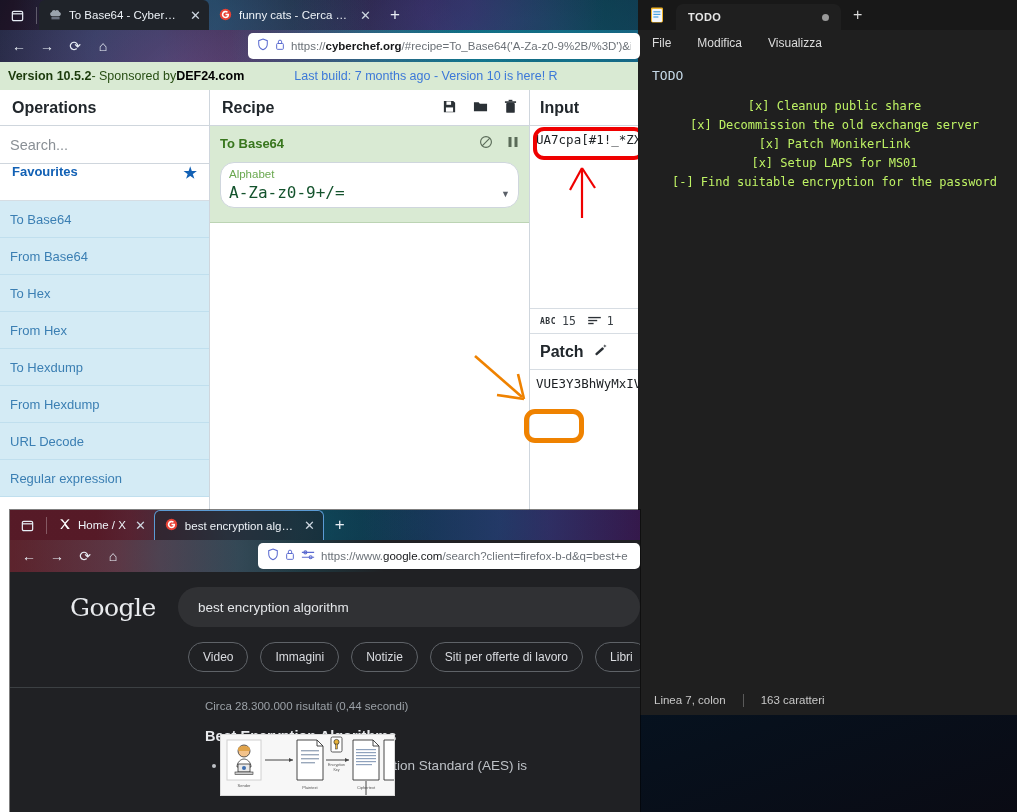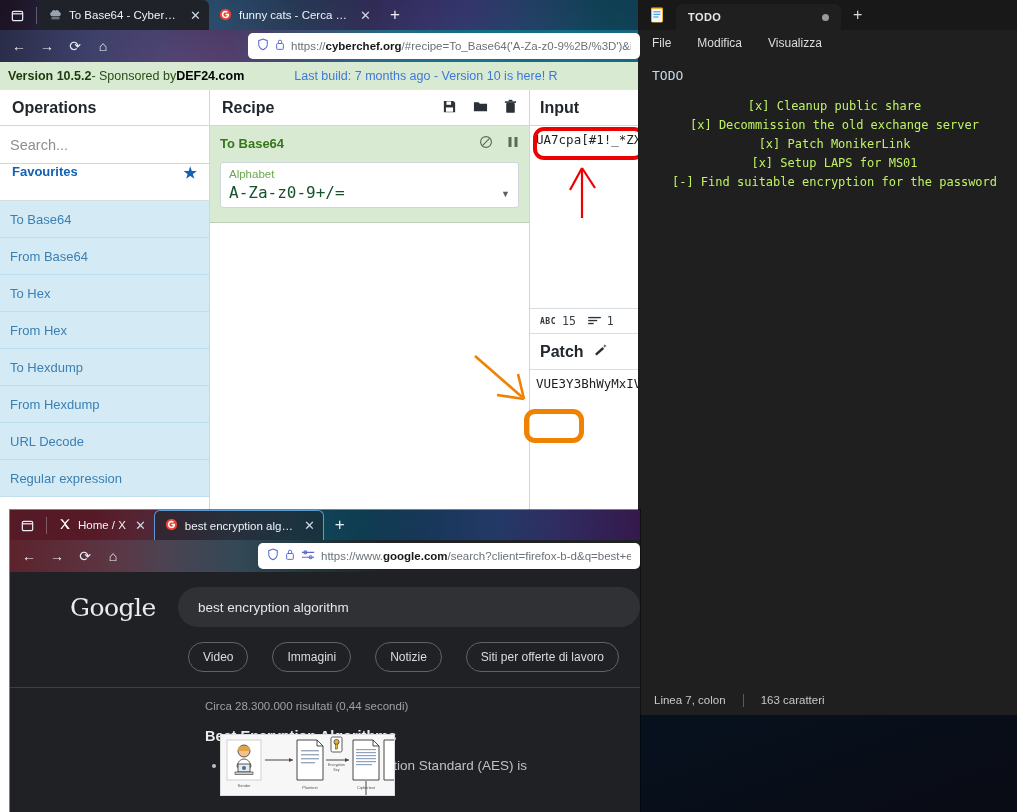--- a/index.html
+++ b/index.html
@@ -117,21 +117,21 @@
     height:36px; display:flex; align-items:center; justify-content:space-between;
     padding:0 12px; border-bottom:1px solid #cfd6dd;
   }
   .cc-recipe-head .t { font-size:16px; font-weight:700; color:#21272c;}
   .cc-recipe-head .icons { display:flex; gap:16px; color:#2b3136; font-size:14px;}
   .op-card { background:#d9ead3; border-bottom:1px solid #bcd4b4; padding:9px 10px 14px 10px;}
   .op-card .title-row { display:flex; align-items:center; justify-content:space-between;}
   .op-card .title { font-size:13px; font-weight:700; color:#38761d;}
   .op-card .ctrls { display:flex; gap:14px; color:#5a6b58; font-size:14px;}
   .arg {
-    margin-top:10px; background:#fff; border:1px solid #cfd6dd; border-radius:3px;
+    margin-top:10px; background:#fff; border:1px solid #cfd6dd; border-radius:14px;
     padding:4px 8px 5px 8px; display:flex; align-items:flex-end; justify-content:space-between;
   }
   .arg .lab { font-size:11.5px; color:#6aa84f; line-height:1.35;}
   .arg .val { font-family:"DejaVu Sans Mono", monospace; font-size:16px; color:#14532d;}
   .caret { color:#5a6068; font-size:9px; padding-bottom:3px;}
 
   .cc-io { flex:1; display:flex; flex-direction:column; background:#fff; min-width:0;}
   .cc-io-head { height:36px; display:flex; align-items:center; padding:0 10px; border-bottom:1px solid #cfd6dd;}
   .cc-io-head .t { font-size:16px; font-weight:700; color:#21272c;}
   .magic { margin-left:10px; font-size:14px; color:#2b3136;}
@@ -199,30 +199,30 @@
       radial-gradient(circle at 40% 60%, rgba(25,180,215,.34) 0 9%, transparent 44%),
       radial-gradient(circle at 72% 40%, rgba(20,140,200,.30) 0 8%, transparent 40%),
       radial-gradient(circle at 93% 55%, rgba(150,40,190,.30) 0 8%, transparent 40%);
   }
   #win-google .navbar::before {
     background:
       radial-gradient(circle at 5% 50%, rgba(190,40,60,.38) 0 13%, transparent 44%),
       radial-gradient(circle at 30% 55%, rgba(25,180,215,.30) 0 9%, transparent 42%);
   }
   #win-google .urlbar { background:#ffffff; color:#6b7177; }
-  #win-google .urlbar b { color:#16181a; font-weight:700;margin-top:16px;}
+  #win-google .urlbar b { color:#16181a; font-weight:400;margin-top:16px;}
 
   .g-page { position:absolute; left:0; top:62px; right:0; bottom:0; background:#202124; overflow:hidden;}
   .g-head { height:70px; display:flex; align-items:center; padding-left:60px; gap:22px;}
   .g-logo { font-family:"DejaVu Serif", serif; font-size:25px; color:#e8eaed; letter-spacing:-.5px;}
   .g-searchbox {
     height:40px; flex:1; background:#303134; border-radius:22px; display:flex; align-items:center;
     padding:0 20px; font-size:13.5px; color:#e3e5e8;
   }
-  .g-filters { display:flex; gap:24px; padding-left:178px; align-items:center;}
+  .g-filters { display:flex; gap:12px; padding-left:178px; align-items:center;}
   .g-chip {
     height:30px; border:1px solid #5f6368; border-radius:16px; display:flex; align-items:center;
     padding:0 14px; font-size:12px; color:#dadce0; white-space:nowrap;
   }
   .g-divider { height:1px; background:#3c4043; margin-top:15px;}
   .g-results { padding:12px 0 0 195px; position:relative;}
   .g-stats { font-size:11.5px; color:#9aa0a6; margin-bottom:16px;}
   .g-heading { font-size:14.5px; font-weight:700; color:#e8eaed; margin-bottom:12px;}
   .g-bullets { font-size:13.5px; color:#bdc1c6; line-height:19px;}
   .g-bullets li { margin-left:22px;}

